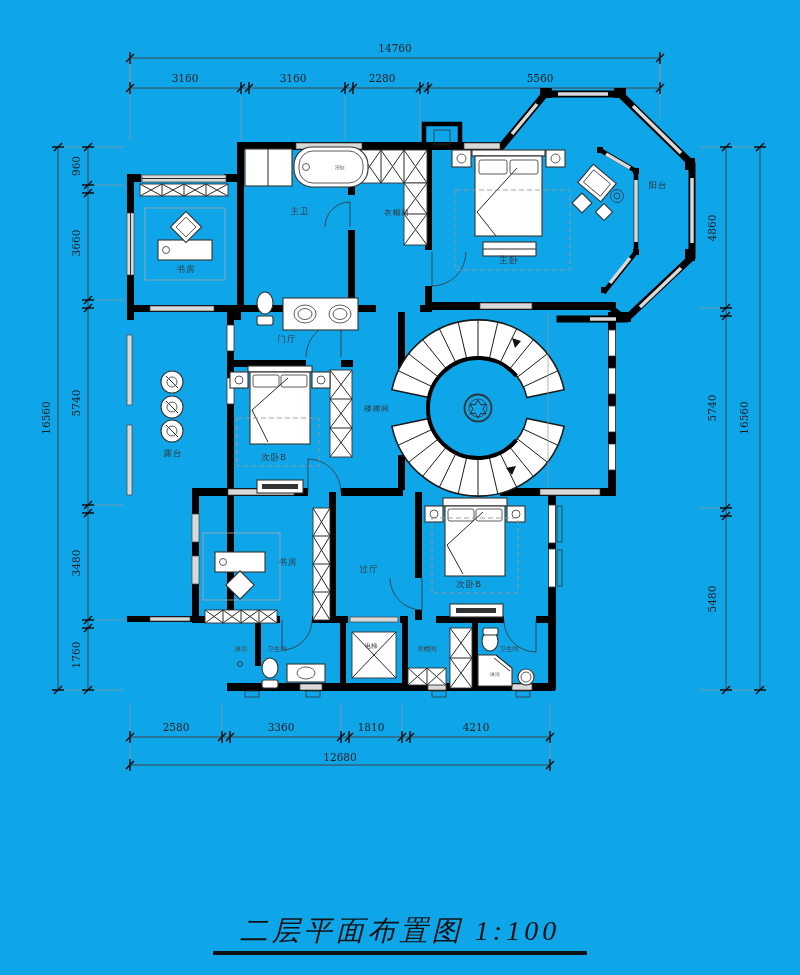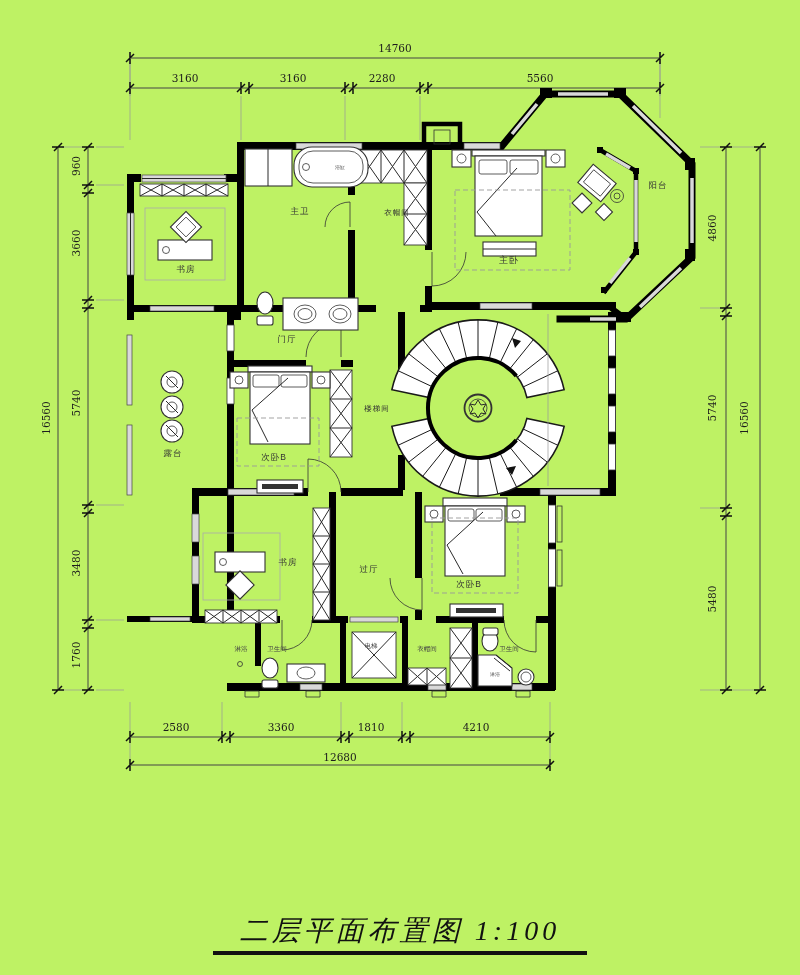--- a/index.html
+++ b/index.html
@@ -1,16 +1,16 @@
 <!DOCTYPE html>
 <html><head>
 <meta charset="utf-8">
 <style>
   html,body{margin:0;padding:0;background:#fff;}
-  .page{width:800px;height:975px;position:relative;background:#bef264;overflow:hidden;
+  .page{width:800px;height:975px;position:relative;background:#0ea5e9;overflow:hidden;
         font-family:"Liberation Sans",sans-serif;}
   svg{display:block}
   .w{fill:#000;stroke:none}
   .pier{fill:#000}
   .thk{stroke:#000;stroke-width:7;fill:none;stroke-linecap:square}
   .mid{stroke:#000;stroke-width:4.5;fill:none;stroke-linecap:square}
   .wins{stroke:#d9d9d9;stroke-width:3.5;fill:none}
   .win{fill:#d9d9d9;stroke:#444;stroke-width:.7}
   .slot{fill:#fff;stroke:#333;stroke-width:.8}
   .ln{stroke:#2a2a2a;stroke-width:1;fill:none}

